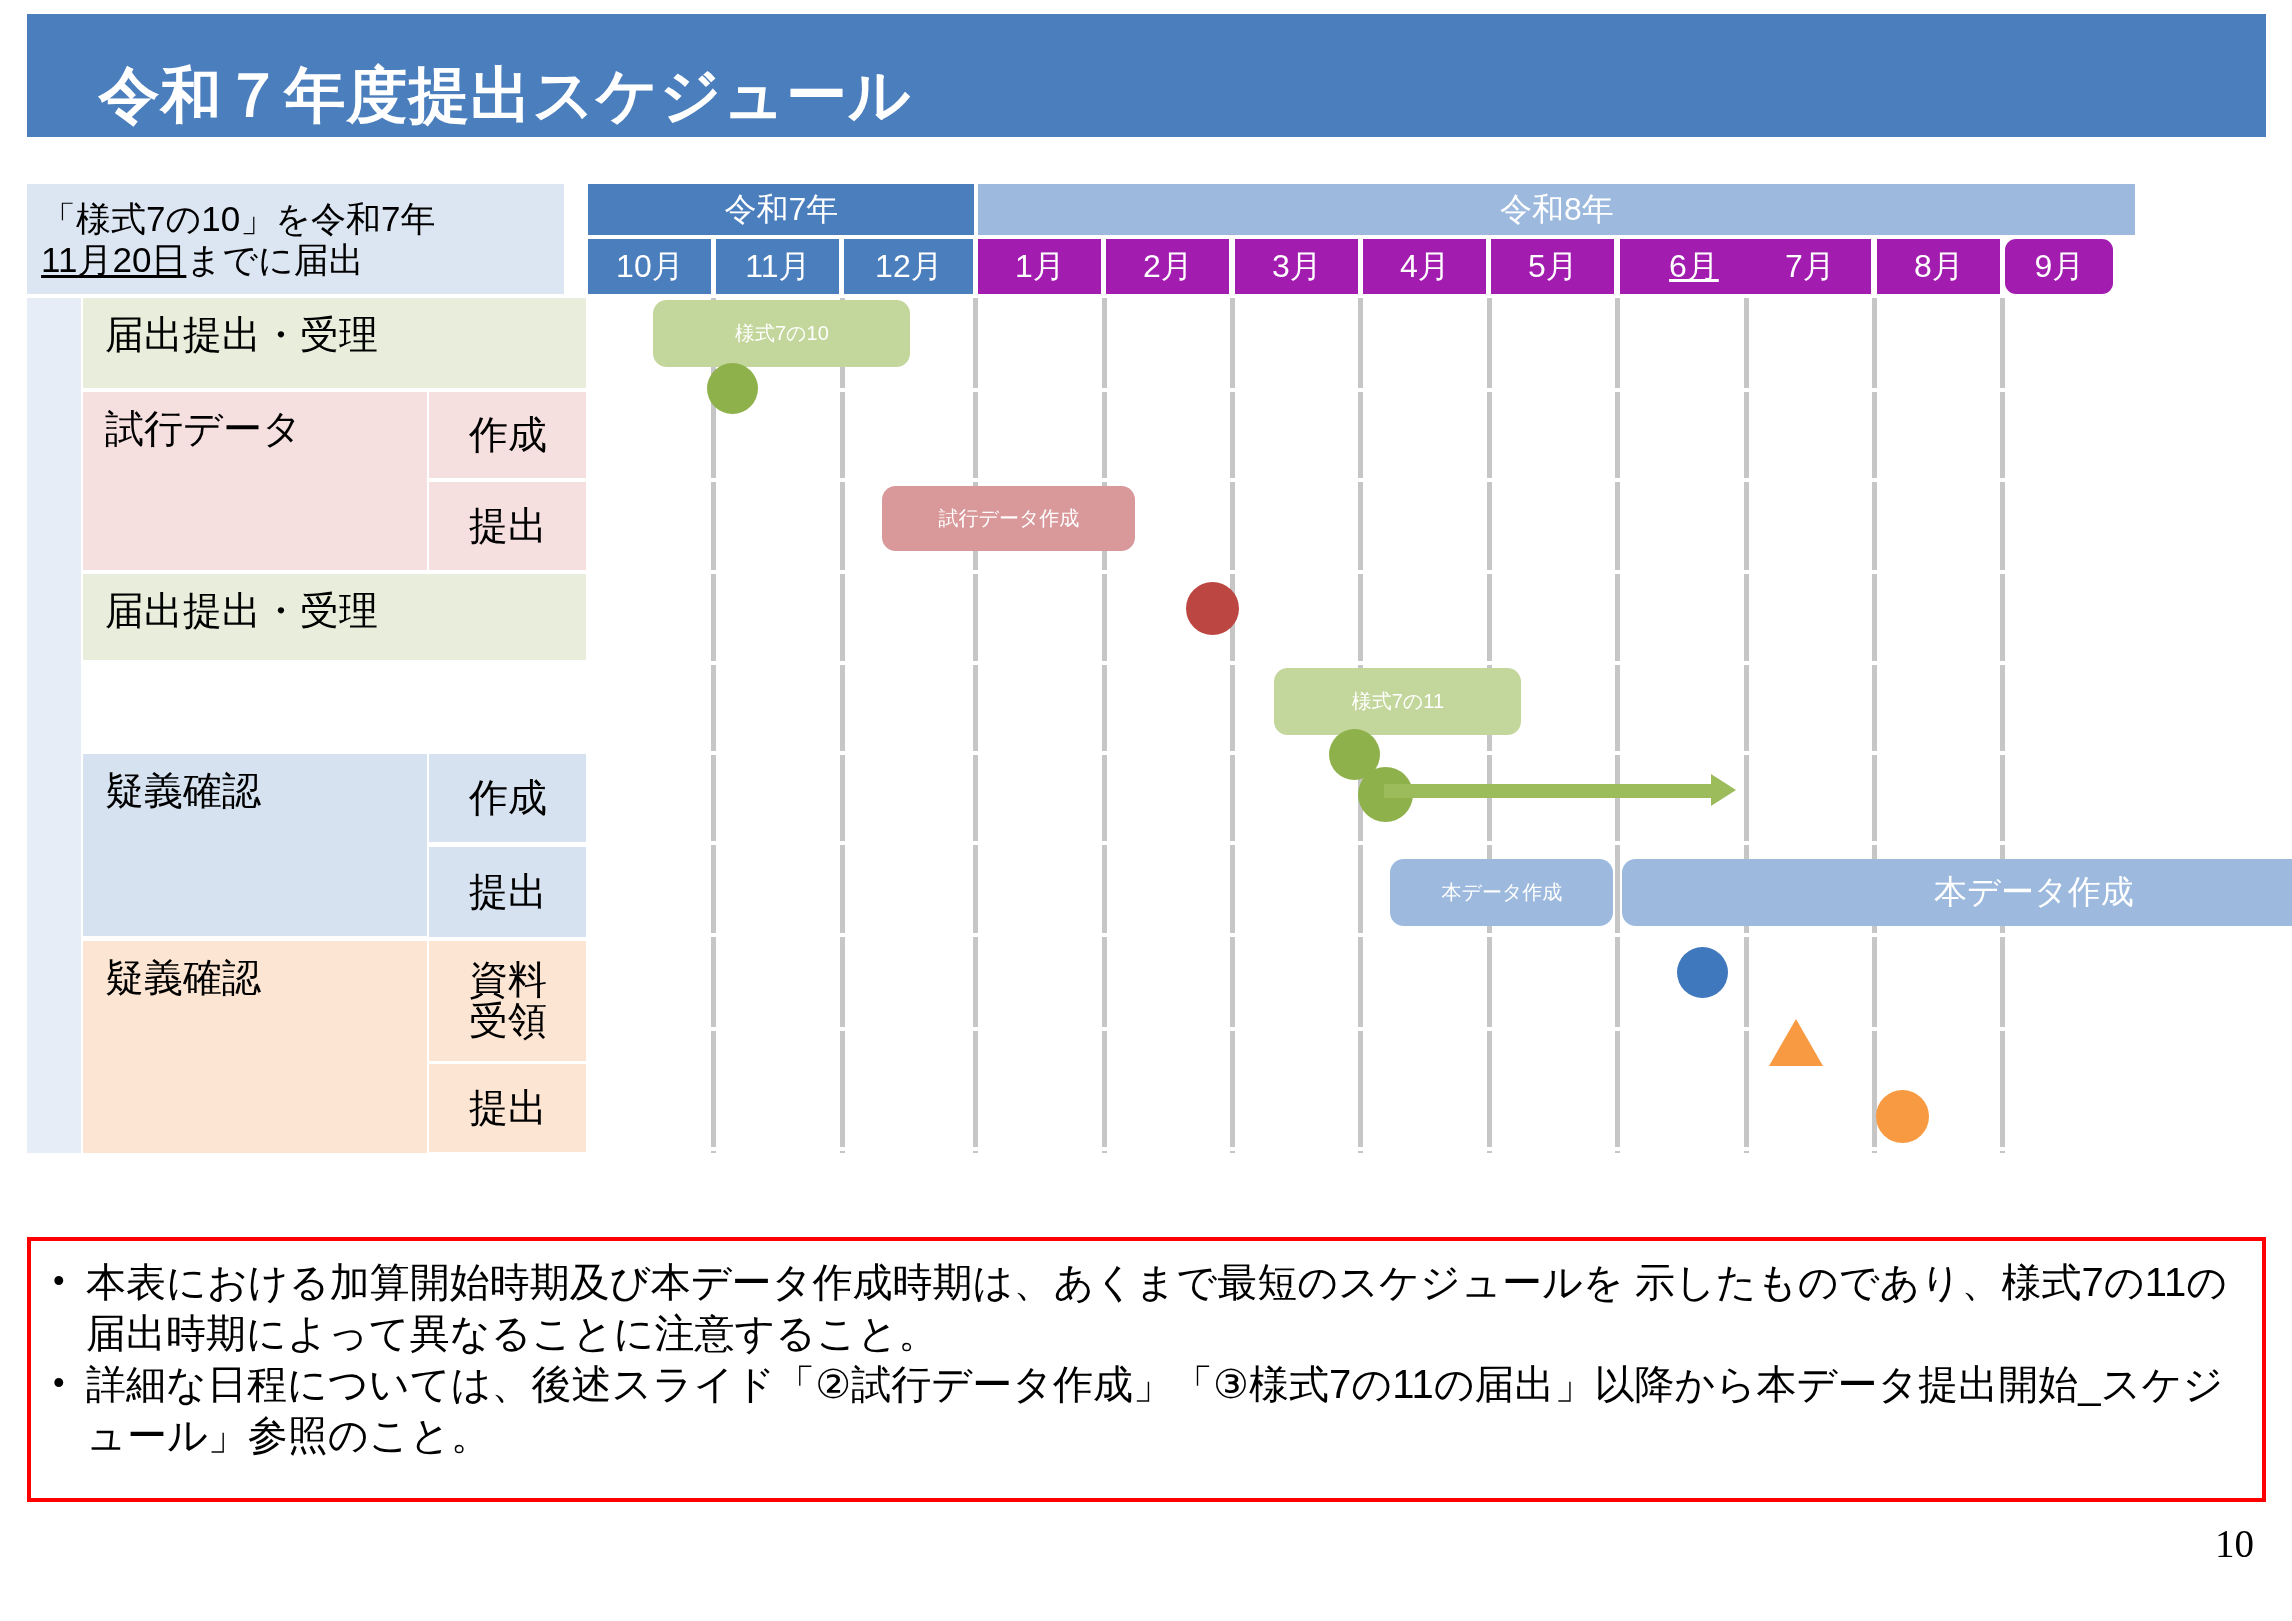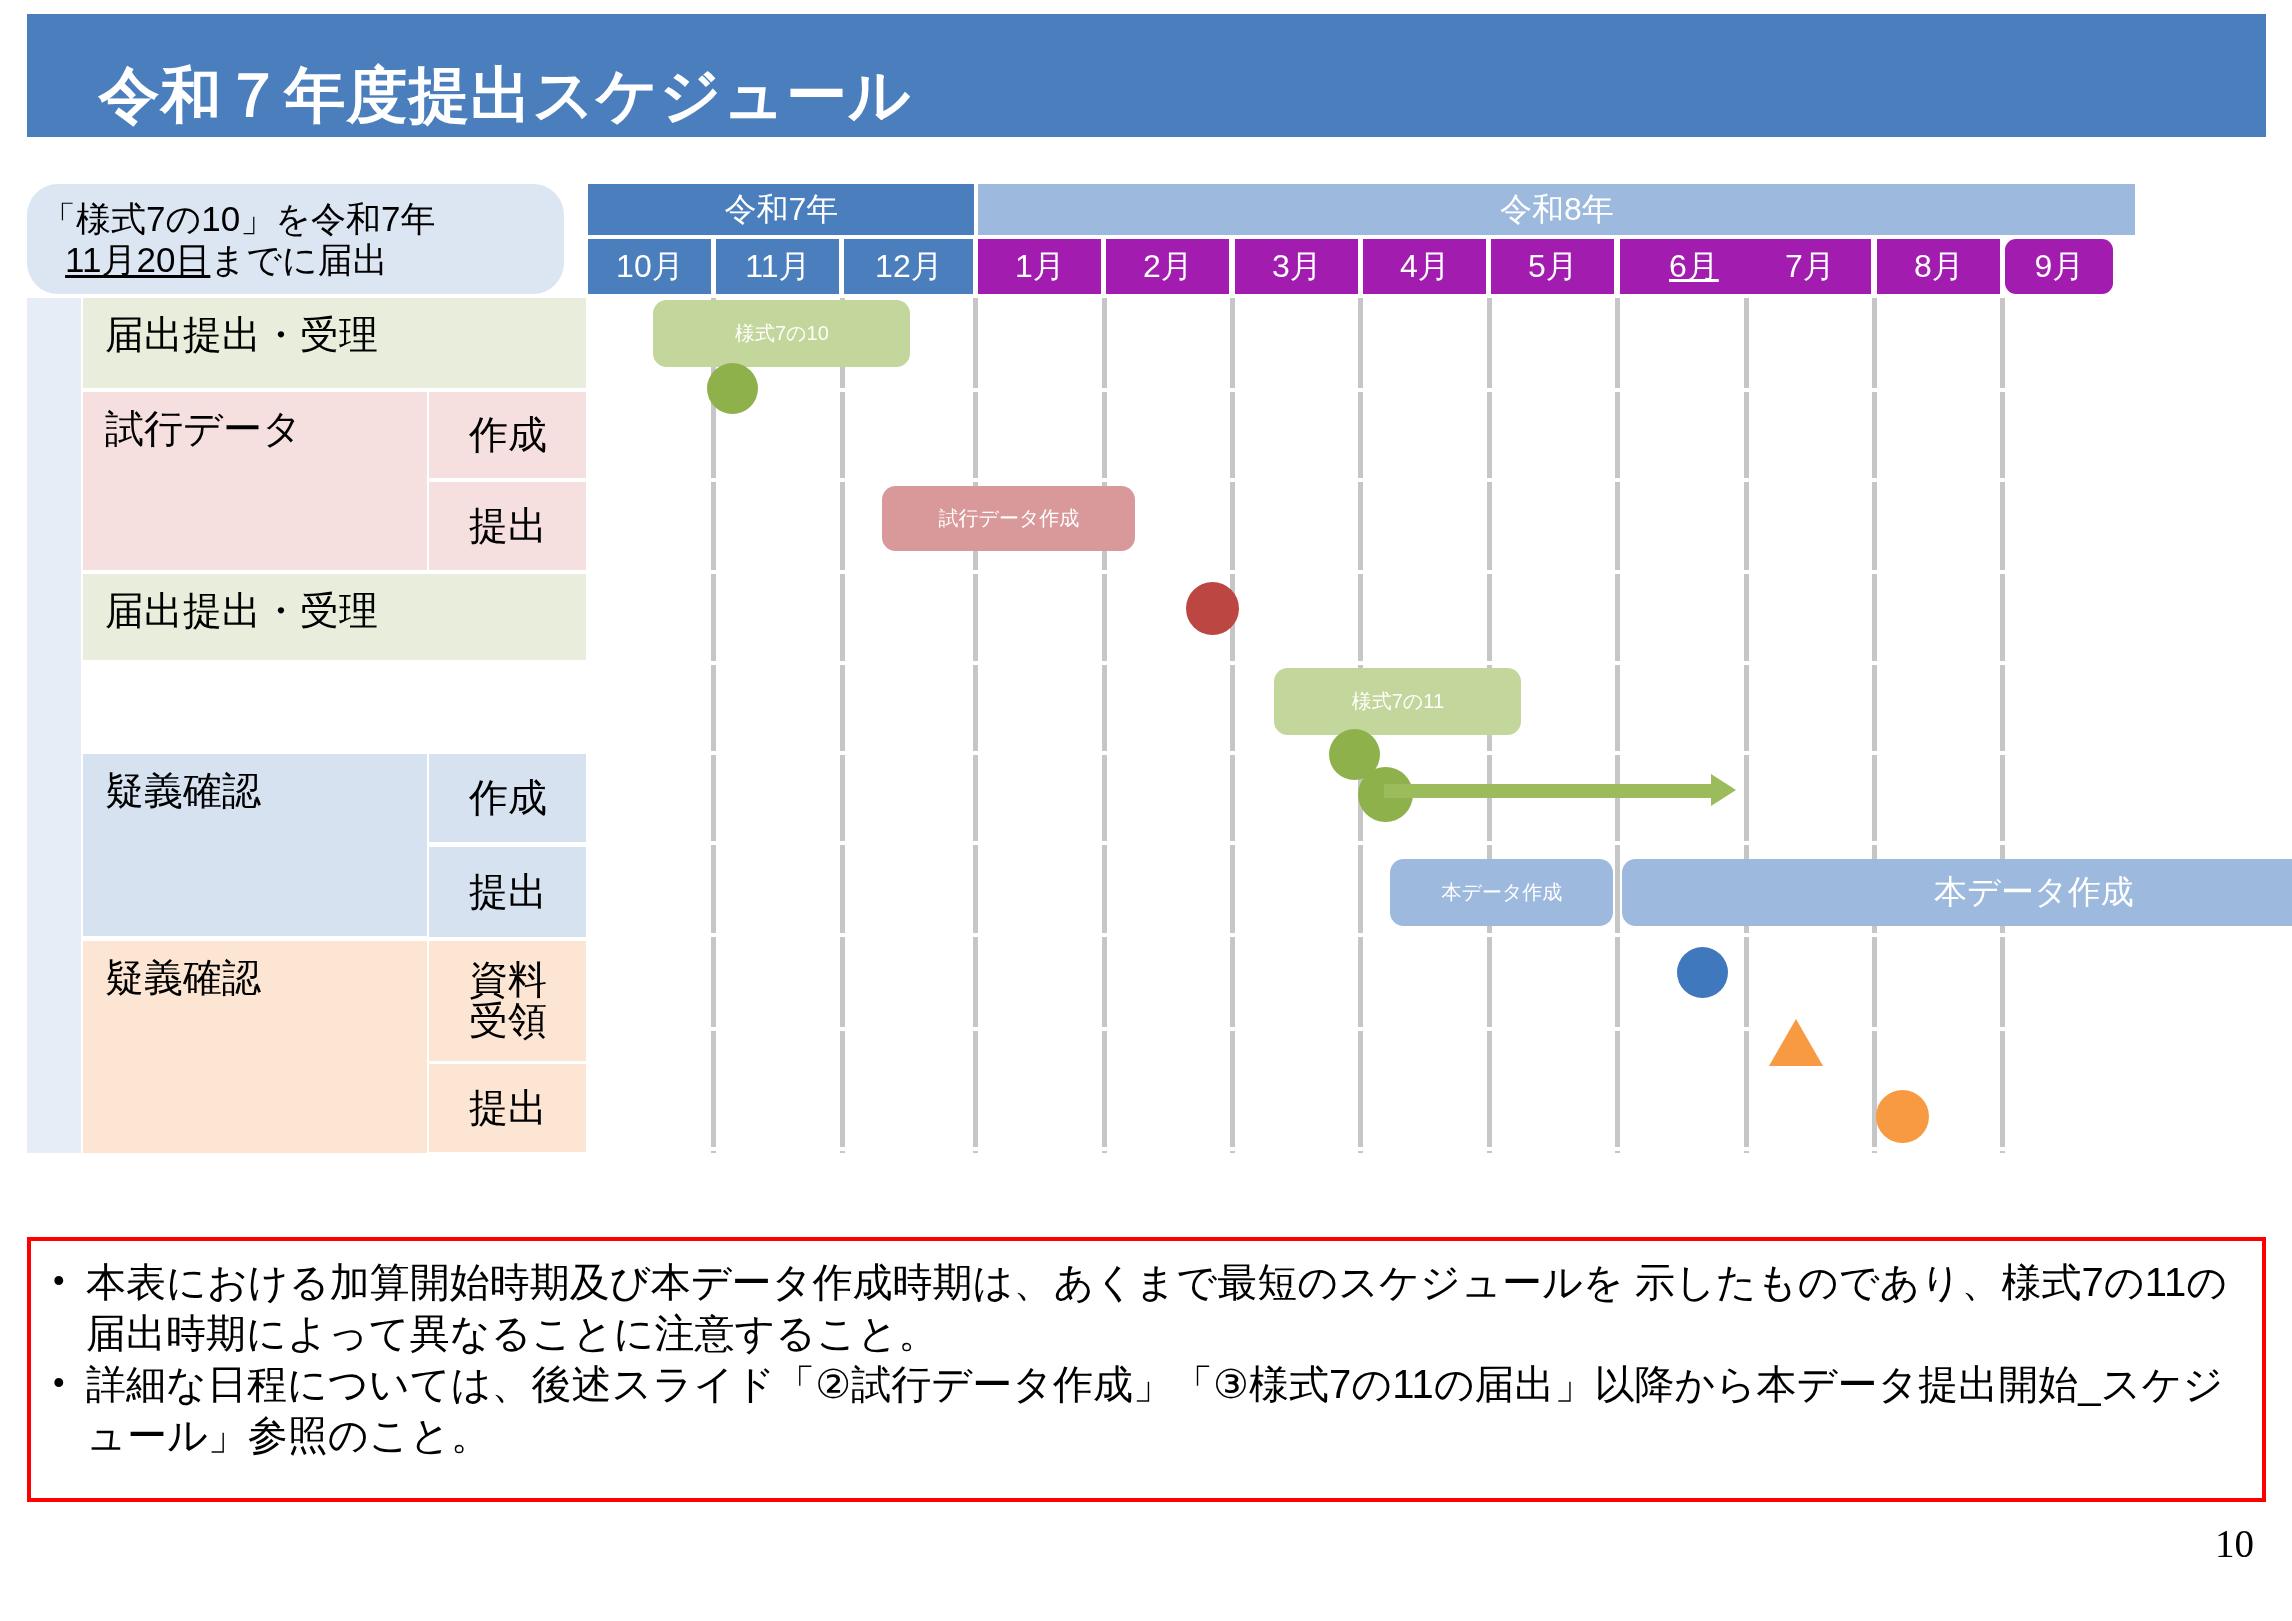--- a/index.html
+++ b/index.html
@@ -55,29 +55,28 @@
     left: 0;
     top: 0;
     width: 537px;
     height: 110px;
     background: #dce6f2;
     box-sizing: border-box;
     padding: 7.8px 11.8px 7.8px 13.7px;
     display: flex;
     flex-direction: column;
     justify-content: center;
-    border-radius: 31px;
   }
   #note-cell .line {
     font-size: 35px;
     color: #000;
     line-height: 1.18;
     white-space: nowrap;
   }
-  #note-cell .u { text-decoration: underline; text-underline-offset: 2.9px; margin-left: 24px; }
+  #note-cell .u { text-decoration: underline; text-underline-offset: 2.9px; }
 
   
   .year-cell {
     position: absolute;
     top: 0;
     height: 51px;
     color: #ffffff;
     font-size: 32px;
     display: flex;
     align-items: center;

